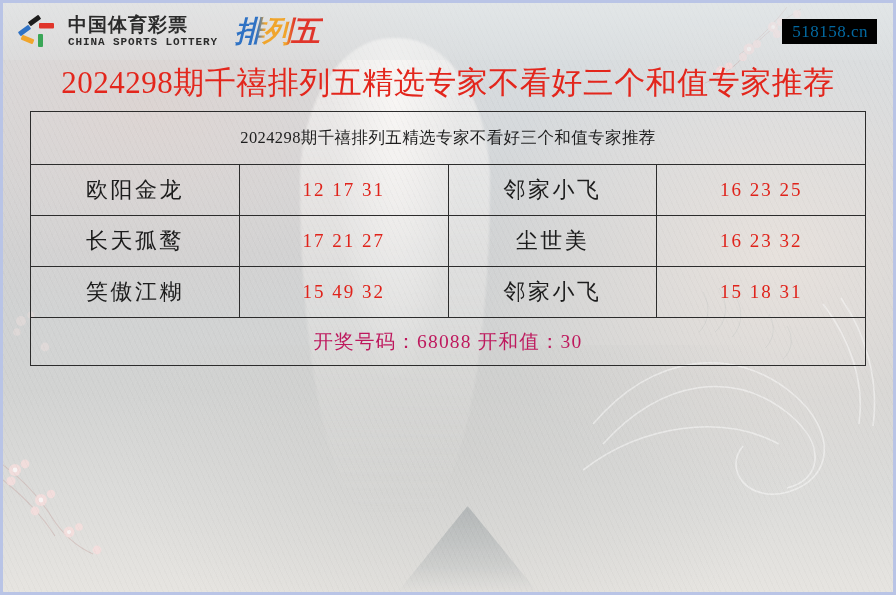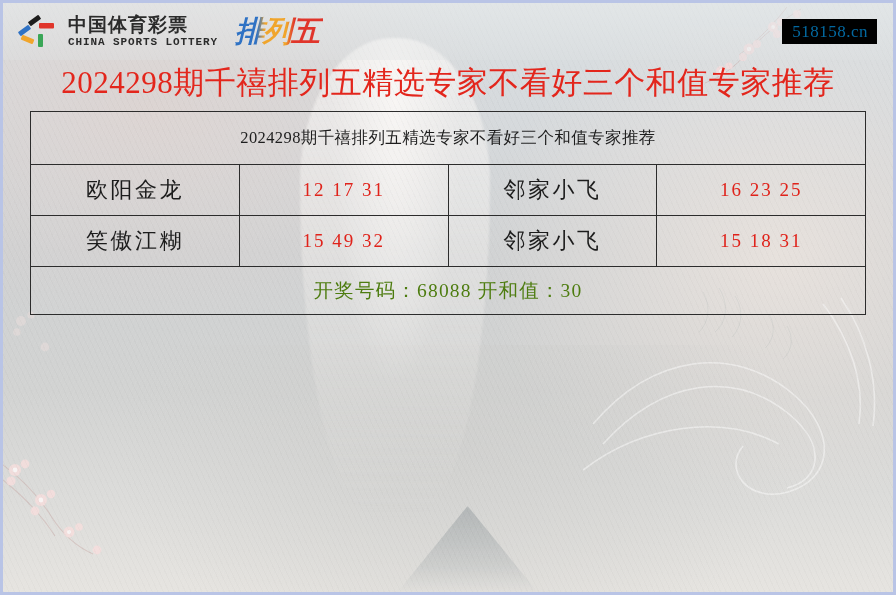--- a/index.html
+++ b/index.html
@@ -224,21 +224,21 @@
   .col-nums {
     font-family: Liberation Serif, serif;
     font-size: 19px;
     color: #e0231b;
     letter-spacing: 2px;
   }
   .foot-row td {
     height: 47px;
     font-family: "Liberation Serif", "DejaVu Serif", serif;
     font-size: 19.5px;
-    color: #4d7c0f;
+    color: #be185d;
     letter-spacing: 1.2px;
   }
   .w-name { width: 207px; }
   .w-nums { width: 211px; }
 </style>
 </head>
 <body>
 
 <div class="page">
 
@@ -365,20 +365,26 @@
           <td colspan="4">2024298期千禧排列五精选专家不看好三个和值专家推荐</td>
         </tr>
 
         <tr class="data-row">
           <td class="col-name w-name">欧阳金龙</td>
           <td class="col-nums w-nums">12 17 31</td>
           <td class="col-name w-name">邻家小飞</td>
           <td class="col-nums w-nums">16 23 25</td>
         </tr>
 
+        <tr class="data-row">
+          <td class="col-name w-name">长天孤鹜</td>
+          <td class="col-nums w-nums">17 21 27</td>
+          <td class="col-name w-name">尘世美</td>
+          <td class="col-nums w-nums">16 23 32</td>
+        </tr>
 
 
         <tr class="data-row">
           <td class="col-name w-name">笑傲江糊</td>
           <td class="col-nums w-nums">15 49 32</td>
           <td class="col-name w-name">邻家小飞</td>
           <td class="col-nums w-nums">15 18 31</td>
         </tr>
 
 

